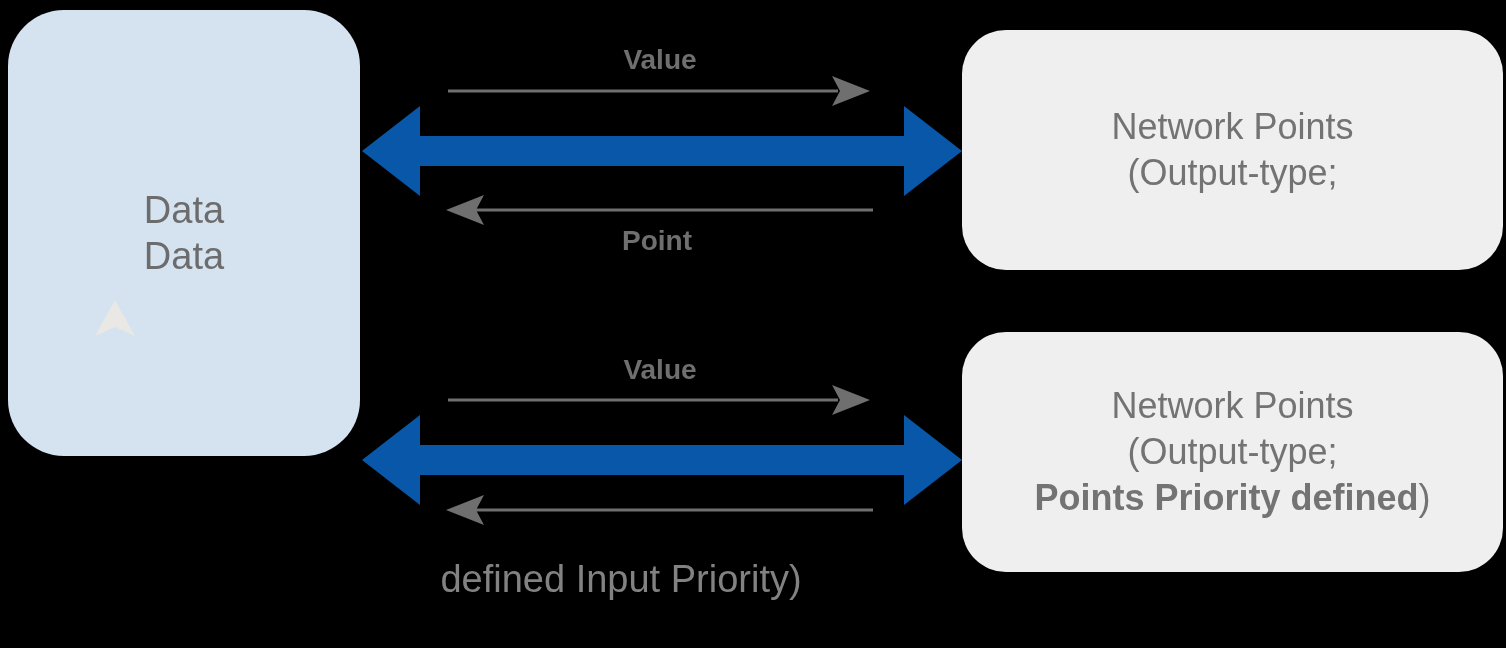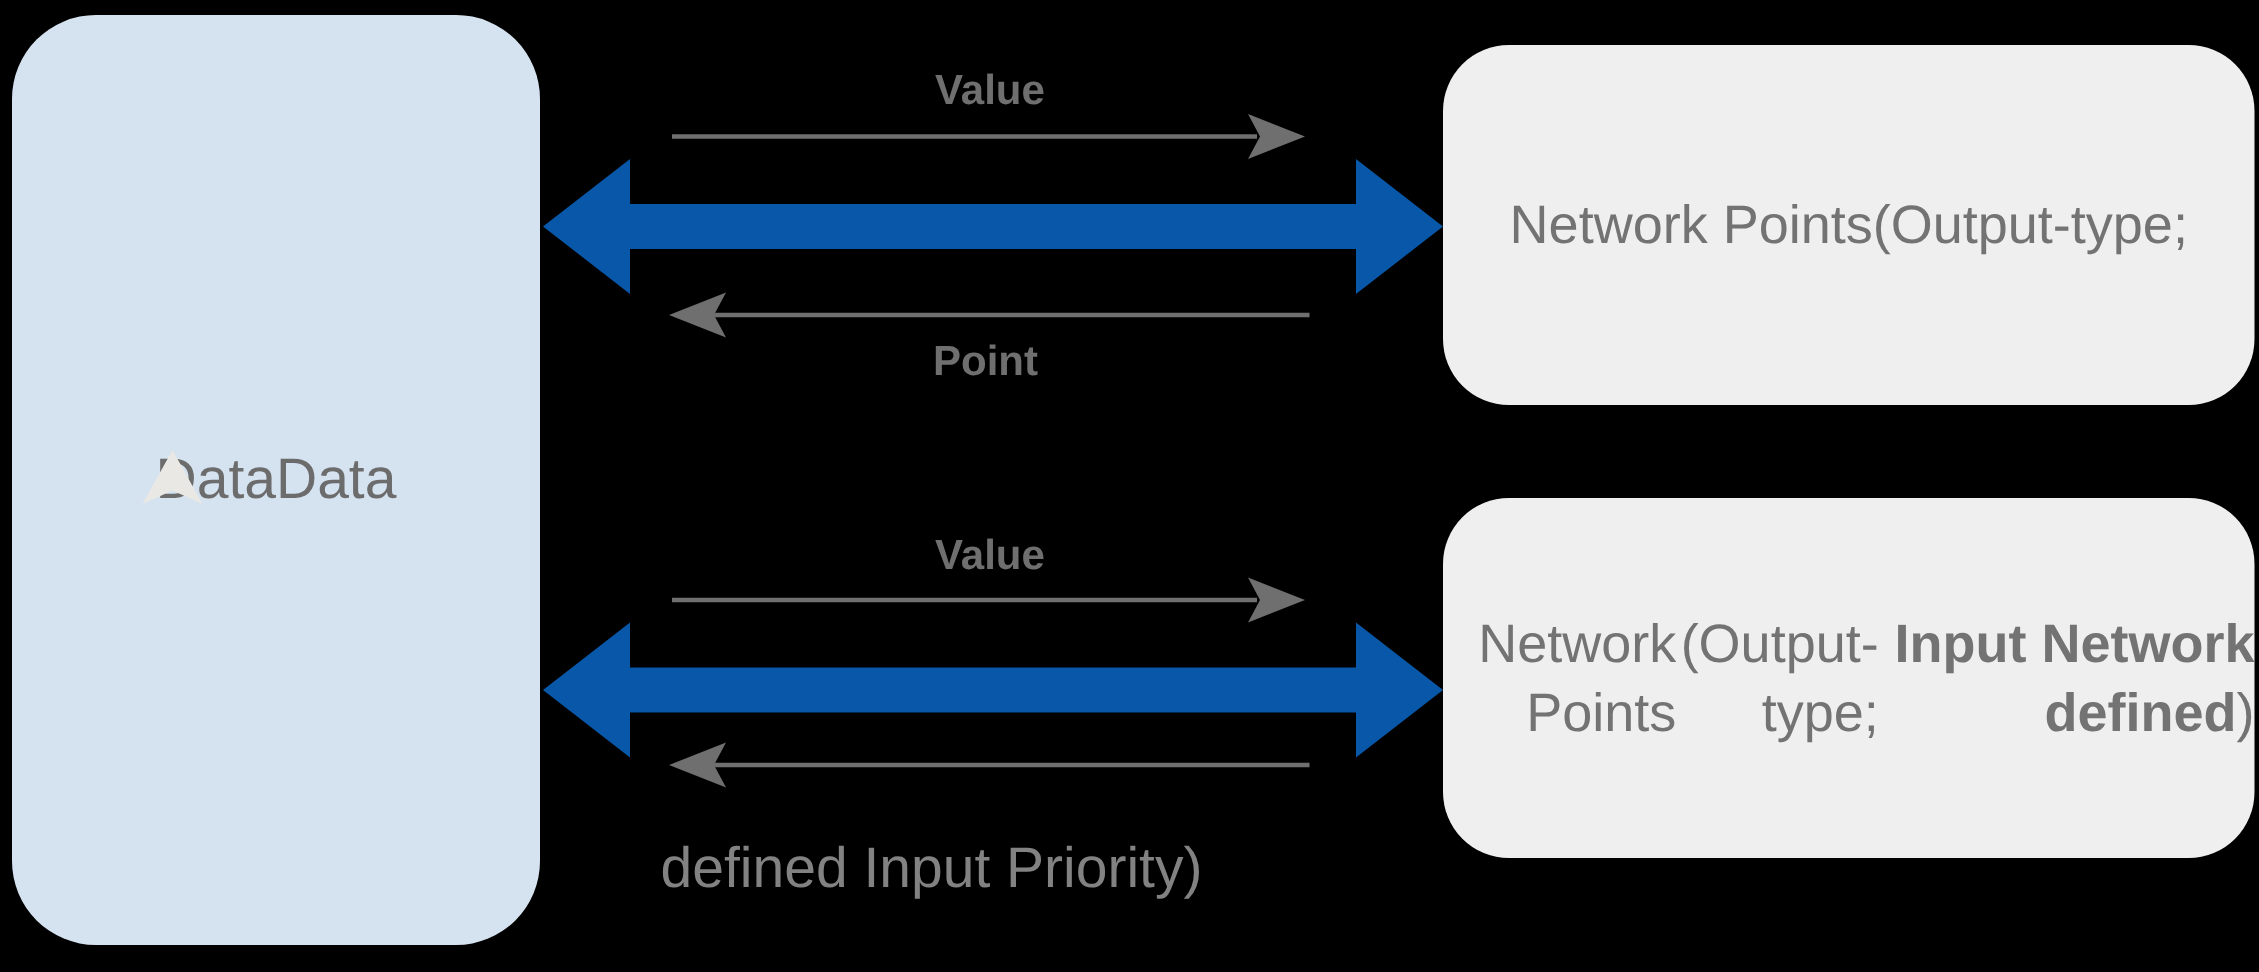--- a/index.html
+++ b/index.html
@@ -21,27 +21,28 @@
   }
   .stage {
     position: relative;
     width: 1506px;
     height: 648px;
     background: var(--background);
   }
   .box {
     position: absolute;
     display: flex;
+    flex-direction: column;
     align-items: center;
     justify-content: center;
-    text-align: right;
+    text-align: left;
   }
   .box-left {
     left: 8px; top: 10px;
-    width: 352px; height: 620px;
+    width: 352px; height: 446px;
     border-radius: 56px;
     background: var(--data-point-bg);
     color: #6c6c6c;
     font-size: 38px;
     line-height: 46px;
   }
   .box-right {
     left: 962px;
     width: 541px; height: 240px;
     border-radius: 44px;
@@ -147,16 +148,16 @@
   </div>
 
   <div class="box box-right pos-top">
     <div>Network Points</div>
     <div>(Output-type;</div>
   </div>
 
   <div class="box box-right pos-bottom">
     <div>Network Points</div>
     <div>(Output-type;</div>
-    <div><span class="bold">Input Network defined</span><span>)</span></div>
+    <div><span class="bold">Points Priority defined</span><span>)</span></div>
   </div>
 
 </div>
 
 </body></html>

